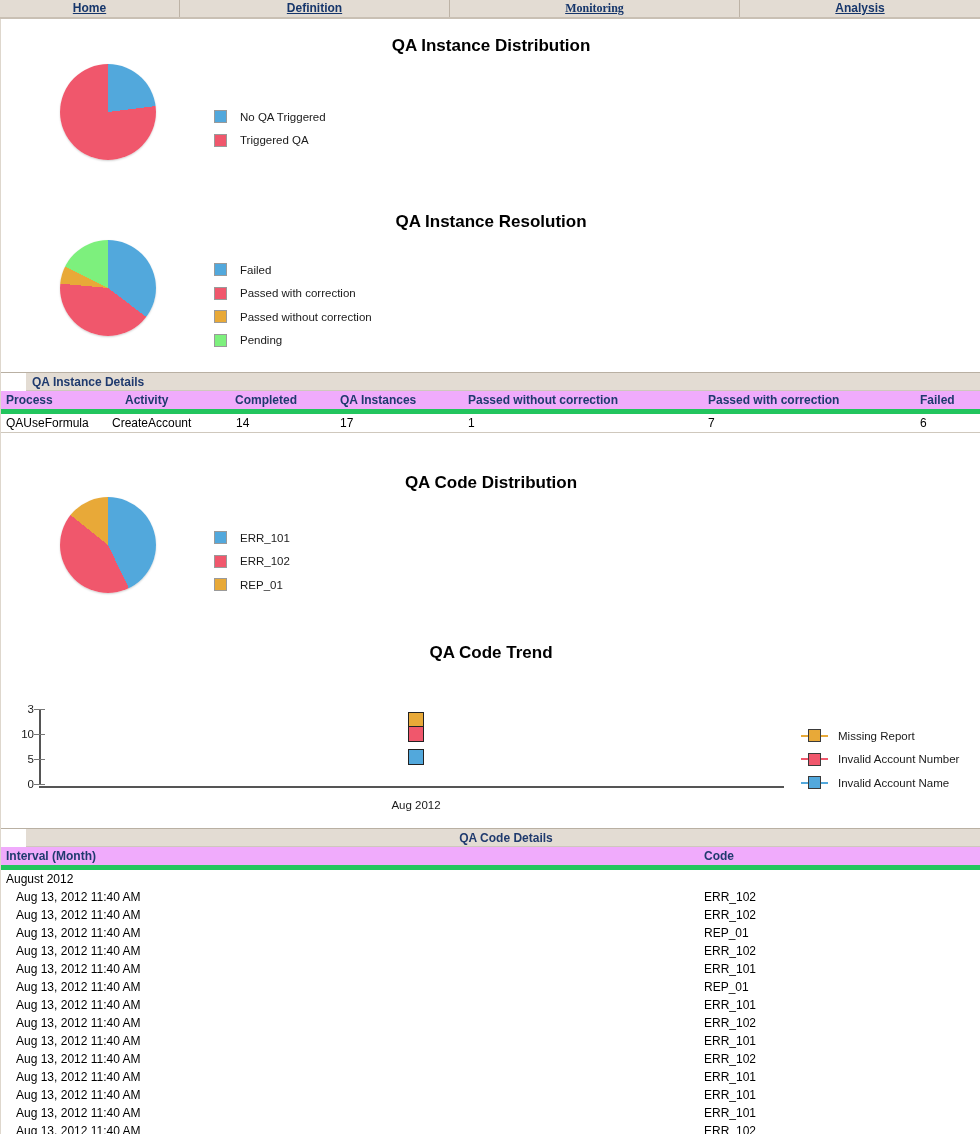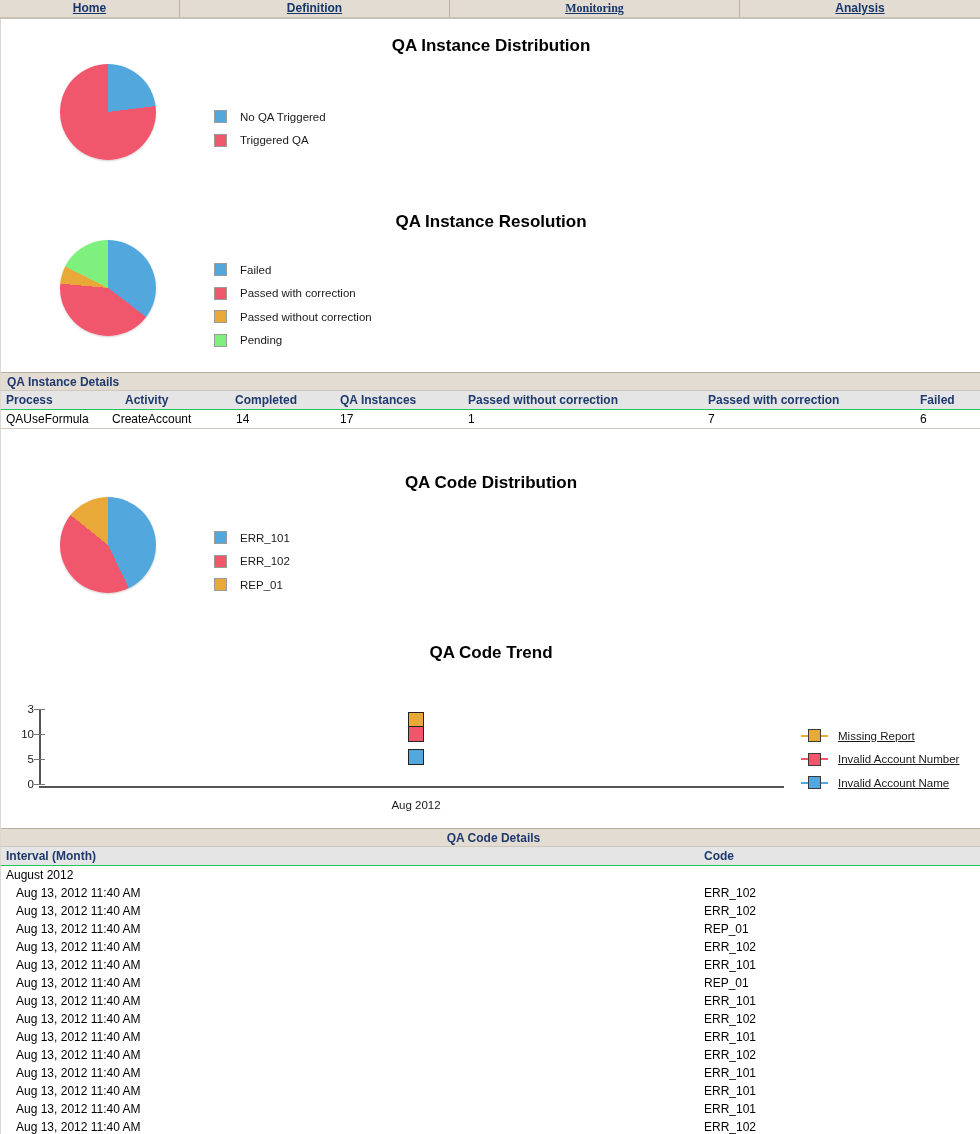--- a/index.html
+++ b/index.html
@@ -99,21 +99,21 @@
   .legend-sw {
     width: 13px;
     height: 13px;
     border: 1px solid #9a9a9a;
     margin-right: 13px;
     box-sizing: border-box;
   }
   .legend-label { white-space: nowrap; }
 
   
-  .legend-row-line { display: flex; align-items: center; height: 23.5px; text-decoration: underline; }
+  .legend-row-line { display: flex; align-items: center; height: 23.5px; }
   .stub {
     width: 7px;
     height: 2px;
   }
   .legend-sw-line {
     width: 13px; height: 13px;
     border: 1px solid #3a3a3a;
     box-sizing: border-box;
   }
   .legend-label-line { margin-left: 10px; white-space: nowrap; }
@@ -130,26 +130,27 @@
   .tbl-caption {
     height: 18px;
     line-height: 18px;
     background: #e3dcd3;
     color: #1f3a6e;
     font-weight: bold;
     font-size: 12px;
     padding-left: 6px;
     box-sizing: border-box;
     border-bottom: 1px solid #cfc8bd;
+    margin-left: 25px;
   }
   .tbl-head {
     height: 18px;
-    background: #e5e5e5;
+    background: #f0abfc;
     position: relative;
-    border-bottom: 1px solid #22c55e;
+    border-bottom: 5px solid #22c55e;
   }
   .tbl-head .cell {
     position: absolute;
     top: 0;
     height: 18px;
     line-height: 18px;
     font-weight: bold;
     font-size: 12px;
     color: #1f3a6e;
     white-space: nowrap;

